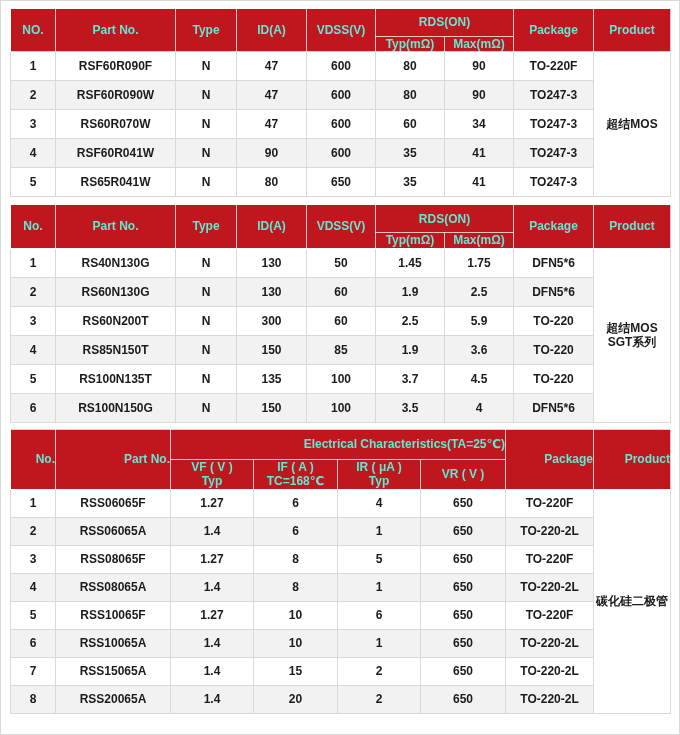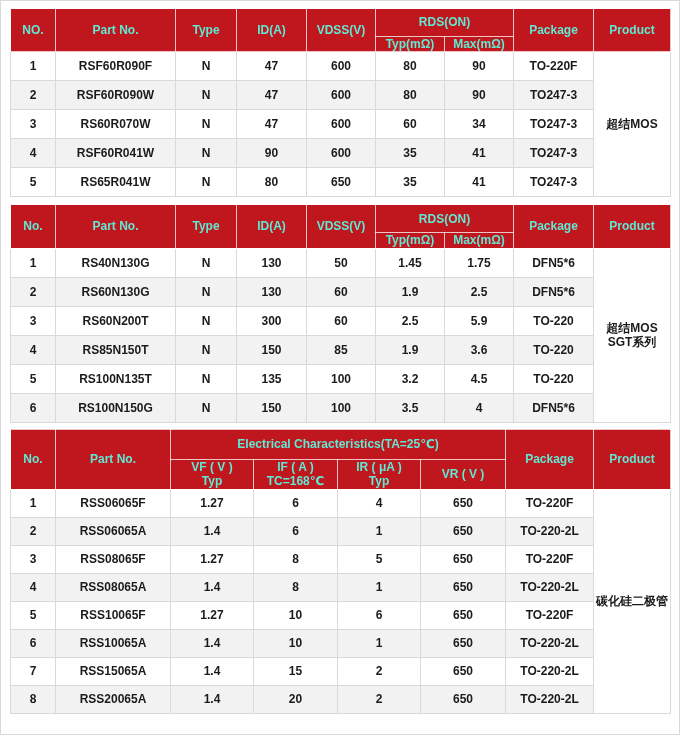--- a/index.html
+++ b/index.html
@@ -41,21 +41,21 @@
     background: #ffffff;
     white-space: pre-line;
     line-height: 1.2;
   }
   table.spec tbody tr:nth-child(even) td { background: #f2f2f2; }
   table.spec td.product-cell { background: #ffffff !important; }
   .t1 { margin-bottom: 7px; }
   .t2 { margin-bottom: 6px; }
   .t1 thead tr.h1 th, .t2 thead tr.h1 th { height: 28px; }
   .t1 thead tr.h2 th, .t2 thead tr.h2 th { height: 15px; }
-  .t3 thead tr.h1 th { height: 30px; }
+  .t3 thead tr.h1 th { height: 30px; text-align: right; }
   .t3 thead tr.h2 th { height: 28px; }
   .t1 tbody tr { height: 29px; }
   .t2 tbody tr { height: 29px; }
   .t3 tbody tr { height: 28px; }
 </style>
 </head>
 <body>
 
 <div class="page">
 
@@ -212,21 +212,21 @@
           <td>1.9</td>
           <td>3.6</td>
           <td>TO-220</td>
         </tr>
         <tr>
           <td>5</td>
           <td>RS100N135T</td>
           <td>N</td>
           <td>135</td>
           <td>100</td>
-          <td>3.2</td>
+          <td>3.7</td>
           <td>4.5</td>
           <td>TO-220</td>
         </tr>
         <tr>
           <td>6</td>
           <td>RS100N150G</td>
           <td>N</td>
           <td>150</td>
           <td>100</td>
           <td>3.5</td>

